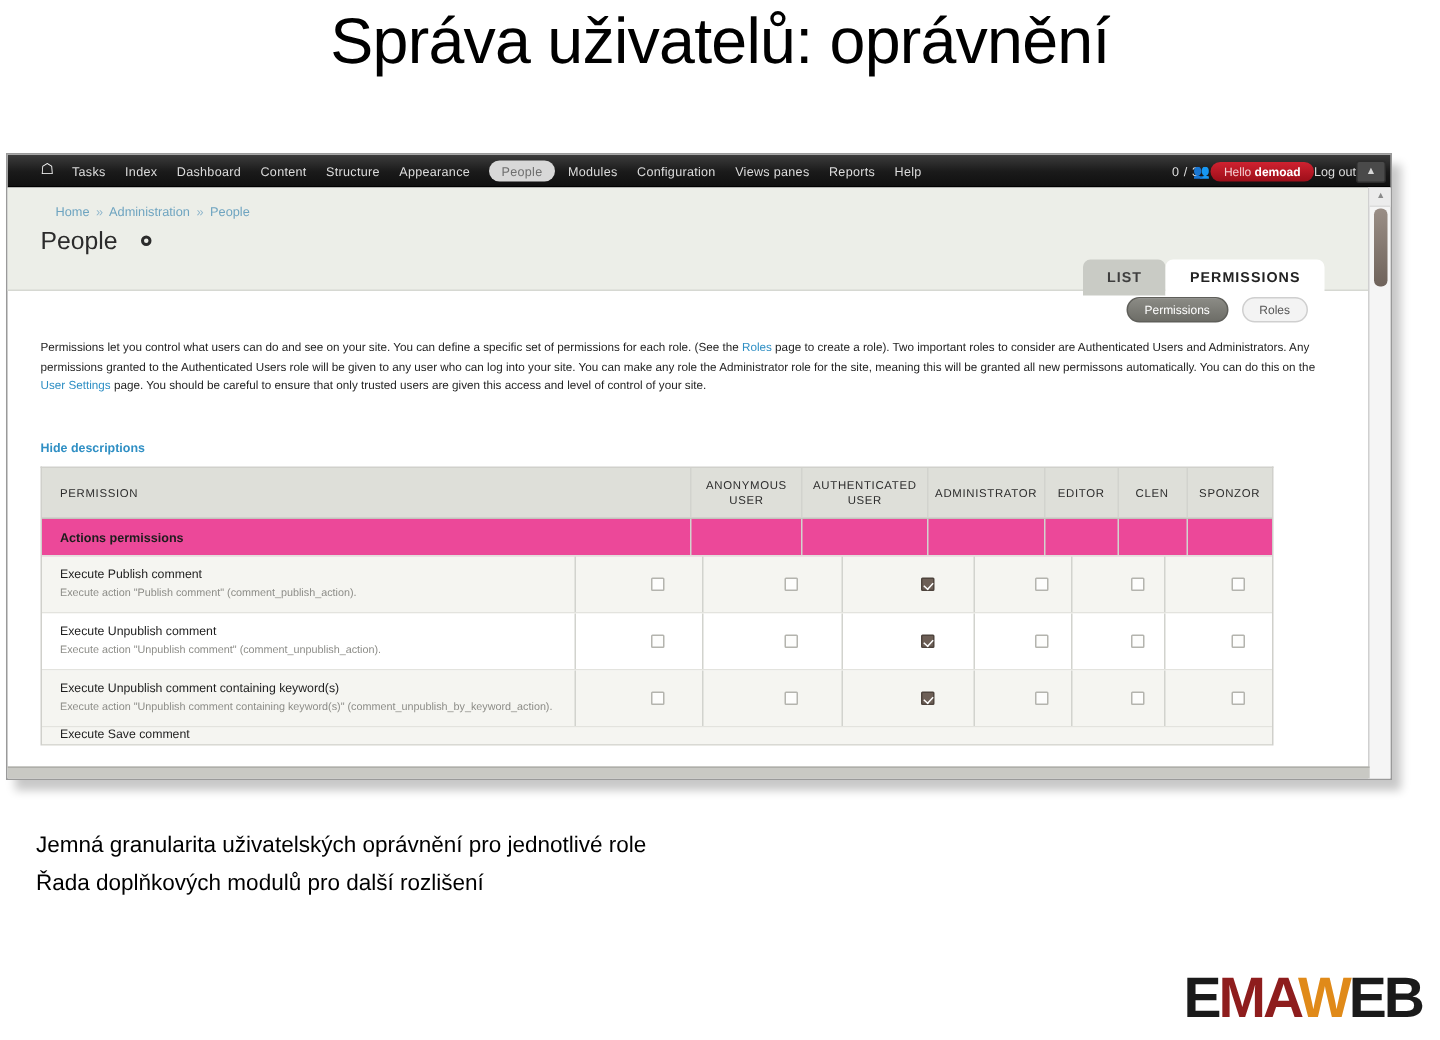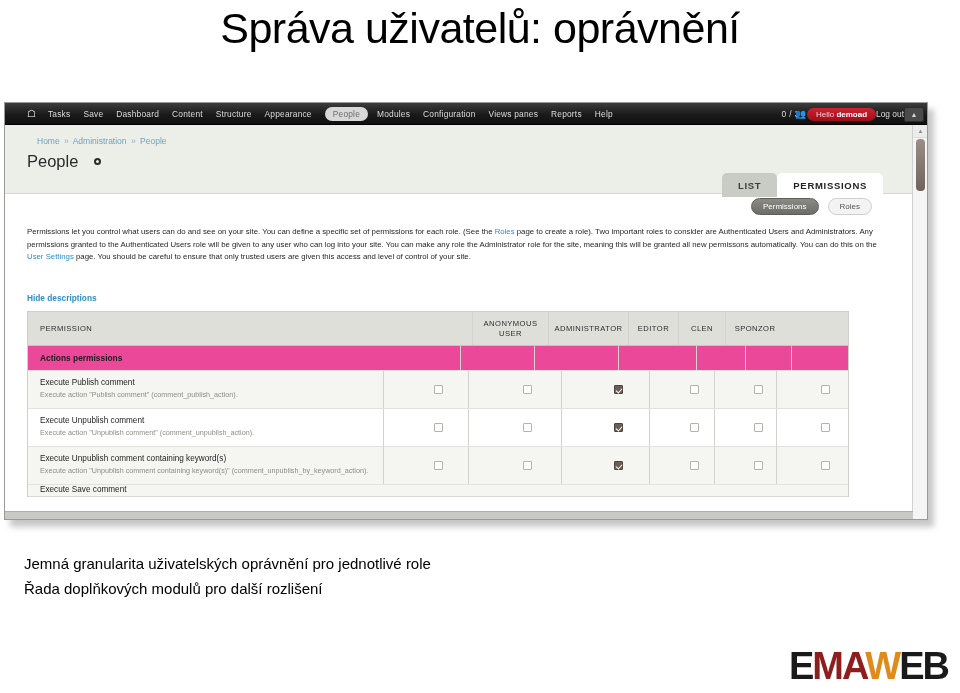--- a/index.html
+++ b/index.html
@@ -241,21 +241,21 @@
 <div id="slide">
 
   <div class="slide-title">Správa uživatelů: oprávnění</div>
 
   <div class="shot">
     <div class="shot-inner">
 
       <div class="toolbar">
         <span class="tb-home">☖</span>
         <span class="tb-item">Tasks</span>
-        <span class="tb-item">Save</span>
+        <span class="tb-item">Index</span>
         <span class="tb-item">Dashboard</span>
         <span class="tb-item">Content</span>
         <span class="tb-item">Structure</span>
         <span class="tb-item">Appearance</span>
         <span class="tb-item sel">People</span>
         <span class="tb-item">Modules</span>
         <span class="tb-item">Configuration</span>
         <span class="tb-item">Views panes</span>
         <span class="tb-item">Reports</span>
         <span class="tb-item">Help</span>
@@ -295,20 +295,21 @@
 
       <div class="helptext"><span>Permissions let you control what users can do and see on your site. You can define a specific set of permissions for each role. (See the </span><a href="#">Roles</a><span> page to create a role). Two important roles to consider are Authenticated Users and Administrators. Any permissions granted to the Authenticated Users role will be given to any user who can log into your site. You can make any role the Administrator role for the site, meaning this will be granted all new permissons automatically. You can do this on the </span><a href="#">User Settings</a><span> page. You should be careful to ensure that only trusted users are given this access and level of control of your site.</span></div>
 
       <div class="hide-desc">Hide descriptions</div>
 
       <div class="ptable">
 
         <div class="prow thead">
           <div class="cell perm c-perm">PERMISSION</div>
           <div class="cell c-role w-anon">ANONYMOUS USER</div>
+          <div class="cell c-role w-auth">AUTHENTICATED USER</div>
           <div class="cell c-role w-admin">ADMINISTRATOR</div>
           <div class="cell c-role w-ed">EDITOR</div>
           <div class="cell c-role w-clen">CLEN</div>
           <div class="cell c-role w-spon">SPONZOR</div>
         </div>
 
         <div class="prow section-row">
           <div class="cell perm c-perm">Actions permissions</div>
           <div class="cell c-role w-anon"></div>
           <div class="cell c-role w-auth"></div>

